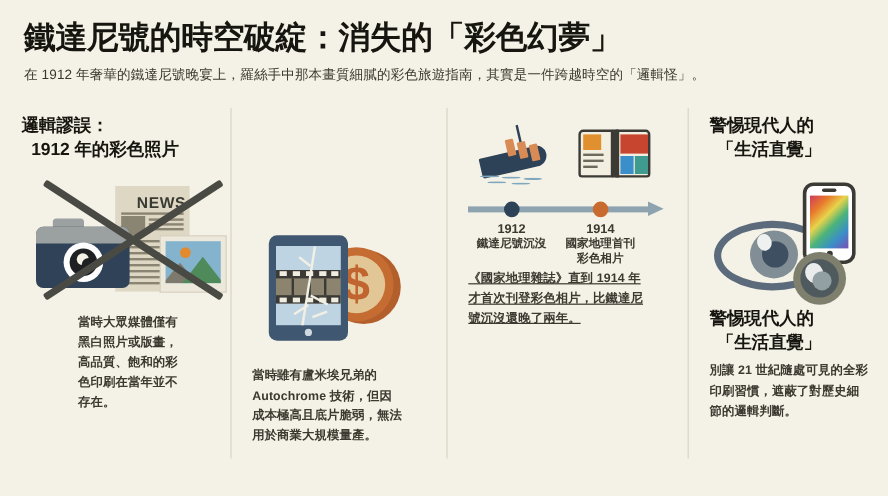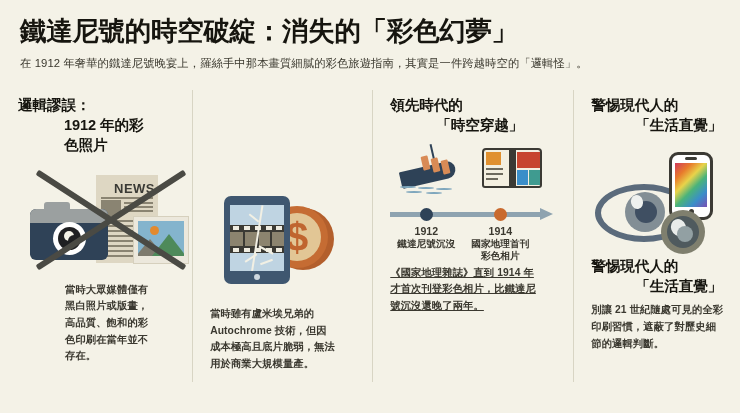--- a/index.html
+++ b/index.html
@@ -58,21 +58,21 @@
   .col-3 { width: 179px; }
   .col-4 { width: 189px; }
 
   .col-head {
     font-size: 14.6px;
     font-weight: 700;
     color: #16150f;
     line-height: 1.36;
     letter-spacing: -0.1px;
   }
-  .col-head .l2 { display: block; padding-left: 8px; margin-left: 38px; }
+  .col-head .l2 { display: block; padding-left: 8px; }
   .col-head.nopad .l2 { padding-left: 6px; }
 
   .body-text {
     font-size: 10.3px;
     color: #3b3930;
     line-height: 1.62;
     letter-spacing: 0.1px;
     font-weight: 600;
   }
 
@@ -317,24 +317,20 @@
             <div class="crack" style="left:30px; top:56px; width:13px; height:2px; transform:rotate(-20deg);"></div>
           </div>
           <div class="tablet-home"></div>
         </div>
       </div>
 
       <div class="body-text" style="margin-top:14px;">當時雖有盧米埃兄弟的 Autochrome 技術，但因成本極高且底片脆弱，無法用於商業大規模量產。</div>
     </div>
 
     <div class="col col-3">
-      <div class="col-head">
-        <span>領先時代的</span>
-        <span class="l2">「時空穿越」</span>
-      </div>
 
       <div class="art art-3">
         <div class="ship">
           <div class="mast"></div>
           <div class="hull"></div>
           <div class="fun" style="left:24px; top:10px;"></div>
           <div class="fun" style="left:34px; top:12px;"></div>
           <div class="fun" style="left:44px; top:14px;"></div>
           <div class="wave" style="left:2px; top:40px; width:16px;"></div>
           <div class="wave" style="left:20px; top:41px; width:16px;"></div>

